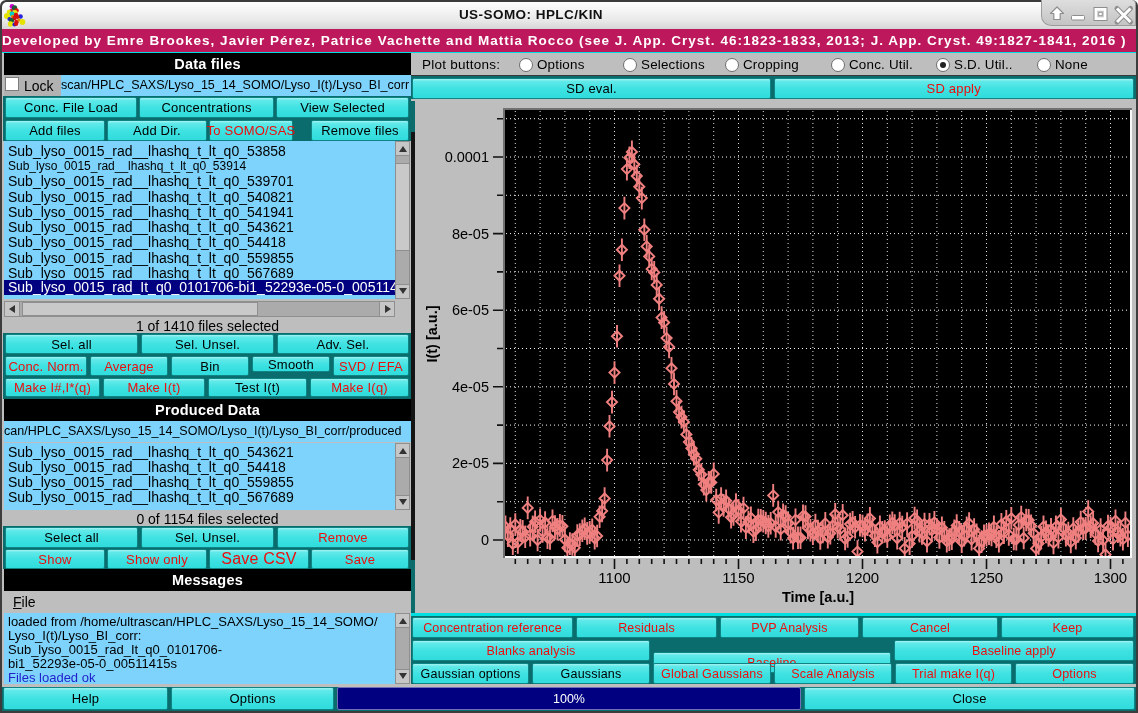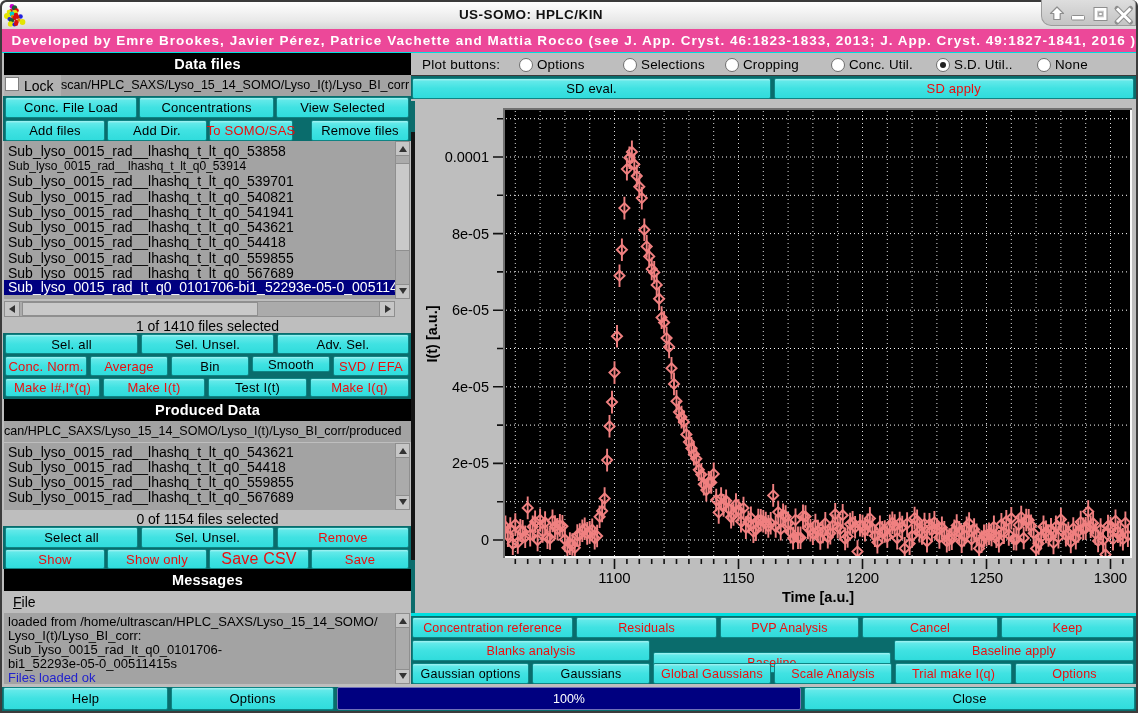--- a/index.html
+++ b/index.html
@@ -1,21 +1,21 @@
 <!DOCTYPE html>
 <html><head><meta charset="utf-8"><style>
 *{margin:0;padding:0;box-sizing:border-box}
 html,body{width:1138px;height:713px;overflow:hidden;background:#fdfdfd;font-family:"Liberation Sans",sans-serif}
 .a{position:absolute}
 .b{position:absolute;border:1px solid #0e8484;border-radius:2px;
 background:linear-gradient(180deg,#a5f2f2 0,#62e9e9 12%,#40e2e2 50%,#30dcdc 100%);
 font-size:13.5px;letter-spacing:0.2px;display:flex;align-items:center;justify-content:center;color:#000;white-space:nowrap}
 .r{color:#ee0d0d}
 .h{position:absolute;background:#000;color:#fff;font-weight:bold;font-size:14.5px;letter-spacing:0.2px;display:flex;align-items:center;justify-content:center}
-.w{position:absolute;background:#a3a3a3;overflow:hidden;white-space:nowrap}
+.w{position:absolute;background:#7dd3fc;overflow:hidden;white-space:nowrap}
 .g{position:absolute;background:#0a6c6c}
 .lbl{position:absolute;font-size:14px;line-height:14px;color:#000;text-align:center}
 .tri{position:absolute;width:0;height:0}
 </style></head><body>
 <div class="a" style="left:0;top:0;width:1138px;height:713px;background:#3c3c3c;border-radius:6px 6px 0 0"></div>
 <div class="a" style="left:2px;top:2px;width:1134px;height:27px;background:linear-gradient(180deg,#ffffff,#e8e8e8 70%,#d6d6d6);border-radius:5px 5px 0 0"></div>
 <svg class="a" style="left:3px;top:2px" width="26" height="26" viewBox="0 0 26 26">
 <circle cx="9" cy="4.5" r="2.4" fill="#cc00cc"></circle>
     <circle cx="11.5" cy="6" r="2.7" fill="#1e5c34"></circle>
 <circle cx="13.5" cy="8.5" r="2.3" fill="#d80f0f"></circle>
@@ -42,21 +42,21 @@
 <div class="a" style="left:1041px;top:0px;width:95px;height:26px;background:linear-gradient(180deg,#dedede,#c4c4c4);border:1px solid #9b9b9b;border-top:none;border-radius:0 4px 0 10px"></div>
 <svg class="a" style="left:1041px;top:0px" width="95" height="26" viewBox="0 0 95 26">
 <path d="M16 7 L9.5 13.5 L12.8 13.5 L12.8 19.5 L19.2 19.5 L19.2 13.5 L22.5 13.5 Z" fill="#fff" stroke="#8e8e8e" stroke-width="1.2" stroke-linejoin="round"></path>
 <rect x="30.5" y="15.5" width="13" height="4.5" rx="1" fill="#fff" stroke="#8e8e8e" stroke-width="1"></rect>
 <rect x="53" y="7.5" width="13" height="13" fill="#fff" stroke="#8e8e8e" stroke-width="1"></rect>
 <rect x="56.2" y="10.7" width="6.6" height="6.6" fill="#c9c9c9"></rect>
 <rect x="57.8" y="12.3" width="3.4" height="3.4" fill="#fff" stroke="#8e8e8e" stroke-width="0.8"></rect>
 <path d="M76 8.5 L89.5 22 M89.5 8.5 L76 22" stroke="#8e8e8e" stroke-width="5" stroke-linecap="round" fill="none"></path>
 <path d="M76 8.5 L89.5 22 M89.5 8.5 L76 22" stroke="#fff" stroke-width="3" stroke-linecap="butt" fill="none"></path>
 </svg>
-<div class="a" style="left:2px;top:29px;width:1134px;height:23px;background:#ec4899;color:#fff;font-weight:bold;font-size:13.5px;letter-spacing:1.02px;line-height:23px;text-align:right;white-space:nowrap">Developed by Emre Brookes, Javier Pérez, Patrice Vachette and Mattia Rocco (see J. App. Cryst. 46:1823-1833, 2013; J. App. Cryst. 49:1827-1841, 2016 )</div>
+<div class="a" style="left:2px;top:29px;width:1134px;height:23px;background:#be185d;color:#fff;font-weight:bold;font-size:13.5px;letter-spacing:1.02px;line-height:23px;text-align:left;white-space:nowrap">Developed by Emre Brookes, Javier Pérez, Patrice Vachette and Mattia Rocco (see J. App. Cryst. 46:1823-1833, 2013; J. App. Cryst. 49:1827-1841, 2016 )</div>
 <div class="a" style="left:2px;top:52px;width:1134px;height:659px;background:#00dfdf"></div>
 <div class="a" style="left:2px;top:53px;width:409px;height:634px;background:#bebebe"></div>
 <div class="a" style="left:411px;top:53px;width:725px;height:634px;background:#bebebe"></div>
 <div class="h" style="left:4px;top:53px;width:407px;height:22px">Data files</div>
 <div class="a" style="left:4px;top:75px;width:57px;height:20.5px;background:#b2b2b2"></div>
 <div class="a" style="left:5px;top:77px;width:14px;height:14px;background:#fff;border:1px solid #7e7e7e"></div>
 <div class="a" style="left:24px;top:75px;height:22px;line-height:22px;font-size:14px">Lock</div>
 <div class="w" style="left:61px;top:75px;width:350px;height:20.5px;font-size:12.5px;line-height:20.5px">scan/HPLC_SAXS/Lyso_15_14_SOMO/Lyso_I(t)/Lyso_BI_corr</div>
 <div class="g" style="left:3px;top:95.5px;width:408px;height:45.5px"></div>
 <div class="b" style="left:5px;top:97px;width:132px;height:21px;font-size:13px">Conc. File Load</div>

